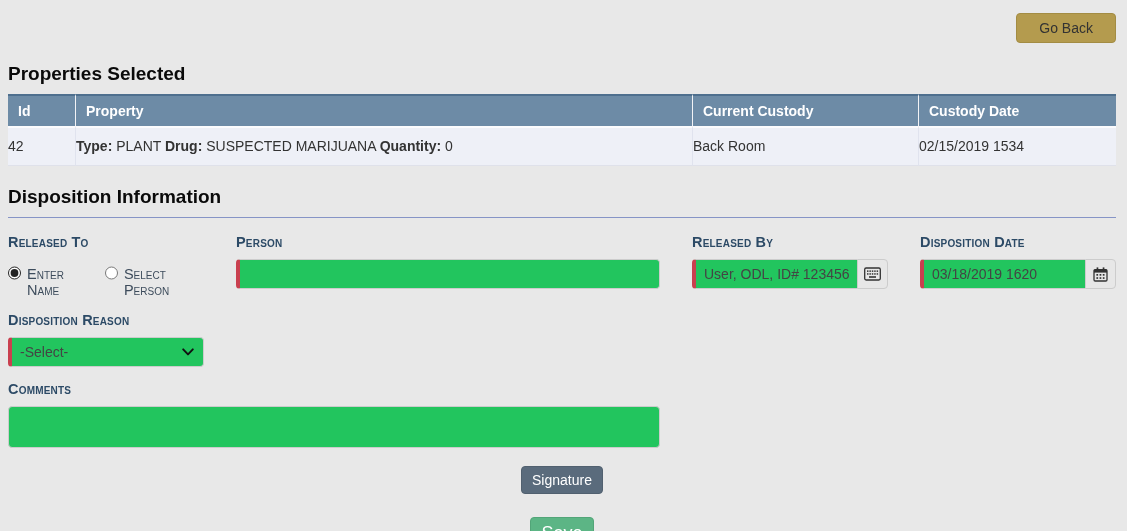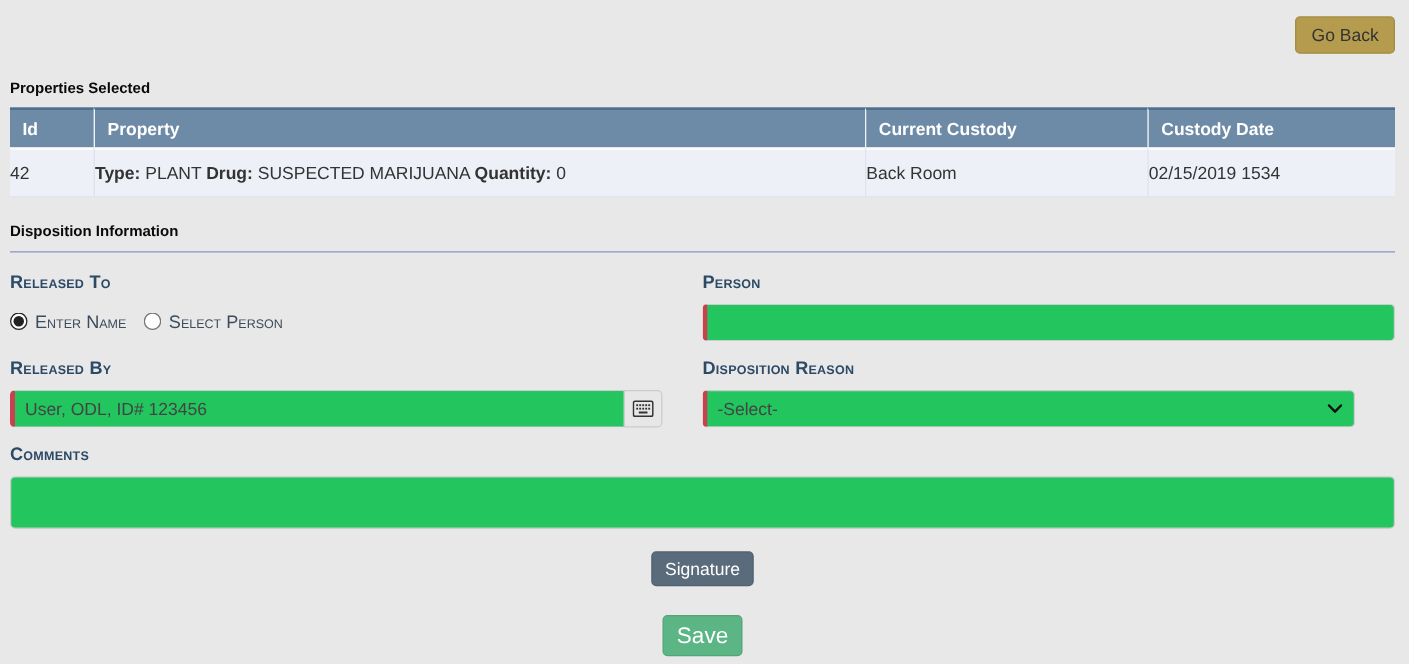--- a/index.html
+++ b/index.html
@@ -9,27 +9,27 @@
     background: #e8e8e8;
     font-family: "Liberation Sans", sans-serif;
     color: #333;
   }
   .page { padding: 0 11px 0 8px; }
 
   
   .topbar { display: flex; justify-content: flex-end; padding-top: 13px; height: 43px; }
   .btn-goback {
     background: #b49b4e; border: 1px solid #a38c43; color: #333;
-    font-size: 14px; padding: 5px 12px; border-radius: 4px; cursor: pointer;
+    font-size: 14px; padding: 5px 22px; border-radius: 4px; cursor: pointer;
     font-family: "Liberation Sans", sans-serif;
   }
 
   
   .section-title {
-    font-size: 12px; font-weight: 700; color: #0a0a0a;
+    font-size: 19px; font-weight: 700; color: #0a0a0a;
     margin: 20px 0 9px 0;
   }
   .section-rule {
     border: 0; border-top: 1px solid #8694c6; margin: 4px 0 0 0;
   }
 
   
   table.props {
     width: 100%; border-collapse: separate; border-spacing: 0;
     font-size: 14px;
@@ -45,21 +45,21 @@
   }
   table.props tbody td + td { border-left: 1px solid #e0e3ee; }
   th.col-id { width: 67px; }
   th.col-property { width: 617px; }
   th.col-custody { width: 226px; }
   th.col-date { width: auto; }
   .bold { font-weight: 700; }
 
   
   .form-grid {
-    display: grid; grid-template-columns: repeat(2, 1fr);
+    display: grid; grid-template-columns: repeat(5, 1fr);
     column-gap: 32px; margin-top: 2px;
   }
   .cell-span2 { grid-column: 2 / 4; }
   .cell-span3 { grid-column: 1 / 4; }
   .field-label {
     font-variant: small-caps; font-weight: 700; font-size: 14.5px;
     color: #2c4a66; margin: 14px 0 9px 0; letter-spacing: .2px;
   }
   .radio-row { display: flex; align-items: center; gap: 14px; padding-top: 7px; font-size: 14.5px; }
   .radio-opt { display: flex; align-items: flex-start; gap: 6px; cursor: pointer; }
@@ -183,20 +183,44 @@
                   <rect x="10.2" y="6.2" width="1.5" height="1.5"></rect>
                 <rect x="12.6" y="6.2" width="1.5" height="1.5"></rect>
                 <rect x="5" y="9.2" width="7" height="1.6"></rect>
               </g>
             </svg>
           </span>
         </button>
       </div>
     </div>
 
+    <div>
+      <div class="field-label">Disposition Date</div>
+      <div class="input-group">
+        <input type="text" class="text-input required" value="03/18/2019 1620" style="">
+        <button class="addon">
+          <span>
+            <svg width="15" height="15" viewBox="0 0 15 15">
+              <rect x="1" y="2.6" width="13" height="11.4" rx="1.2" fill="none" stroke="#333" stroke-width="1.3"></rect>
+              <rect x="1" y="2.6" width="13" height="3" fill="#333"></rect>
+              <rect x="3.6" y="0.4" width="1.7" height="3.2" fill="#333"></rect>
+              <rect x="9.7" y="0.4" width="1.7" height="3.2" fill="#333"></rect>
+              <g fill="#333">
+                <rect x="3.4" y="7" width="1.7" height="1.7"></rect>
+                  <rect x="6.6" y="7" width="1.7" height="1.7"></rect>
+                <rect x="9.8" y="7" width="1.7" height="1.7"></rect>
+                <rect x="3.4" y="10.2" width="1.7" height="1.7"></rect>
+                  <rect x="6.6" y="10.2" width="1.7" height="1.7"></rect>
+                <rect x="9.8" y="10.2" width="1.7" height="1.7"></rect>
+              </g>
+            </svg>
+          </span>
+        </button>
+      </div>
+    </div>
 
     <div>
       <div class="field-label">Disposition Reason</div>
       <div class="select-wrap">
         <select class="reason-select required">
           <option>-Select-</option>
         </select>
         <span class="chev">
           <svg width="14" height="14" viewBox="0 0 16 16">
             <path d="M2.5 5 L8 10.7 L13.5 5" stroke="#111" stroke-width="2.2" fill="none" stroke-linecap="round" stroke-linejoin="round"></path>

